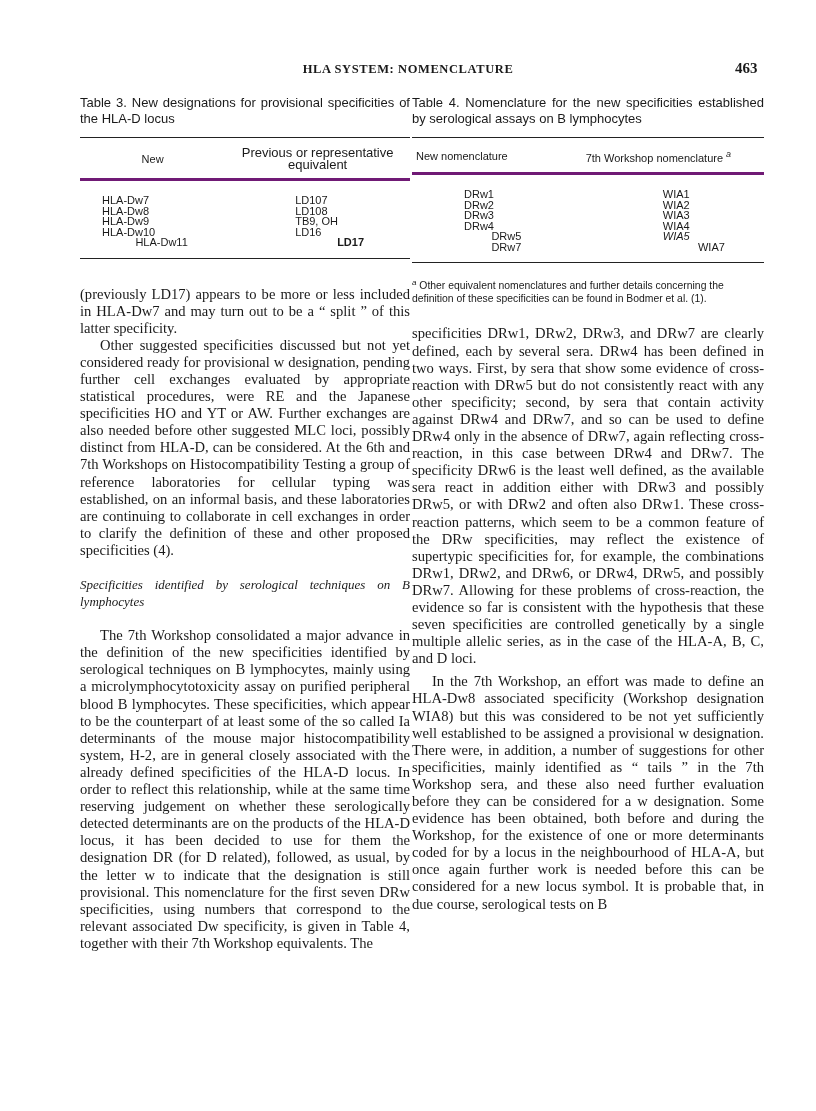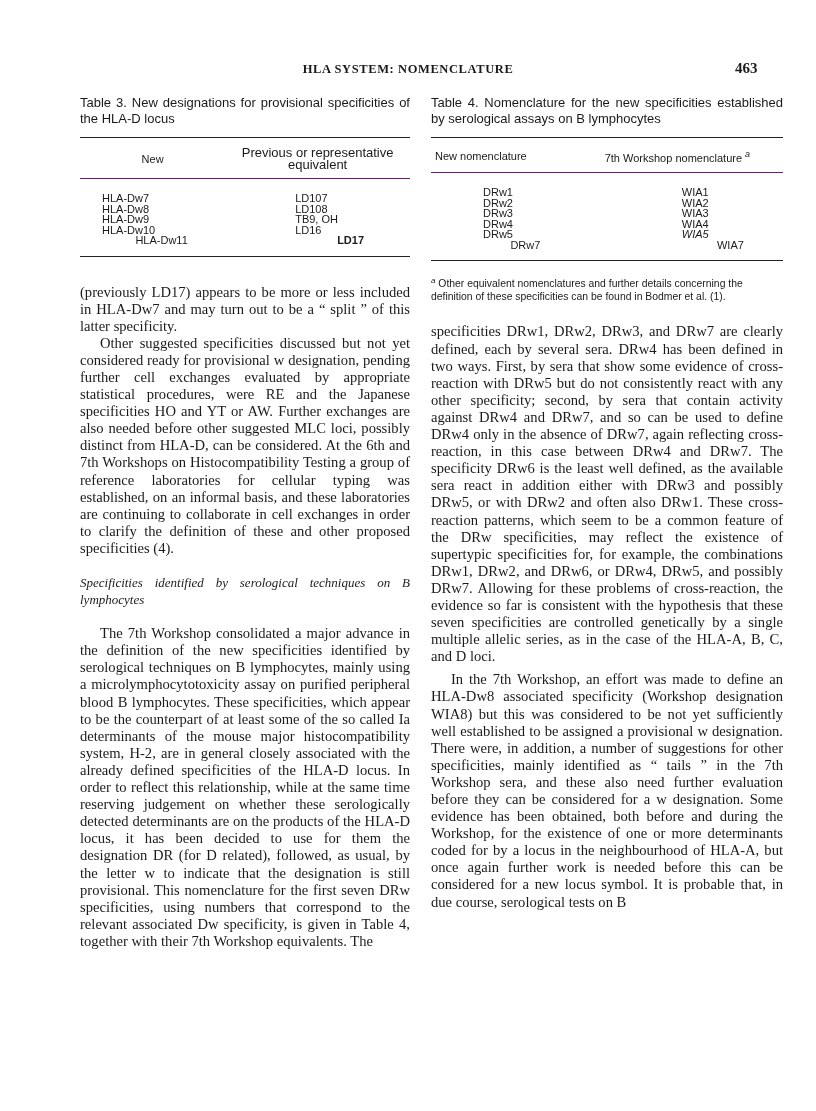--- a/index.html
+++ b/index.html
@@ -9,24 +9,24 @@
   }
   .running-head {
     position: absolute; top: 62px; left: 0; width: 816px;
     text-align: center; font-size: 12.5px; letter-spacing: 0.6px; font-weight: bold;
   }
   .page-num {
     position: absolute; top: 60px; left: 735px; font-size: 15px; font-weight: bold;
   }
   .col { position: absolute; width: 330px; }
   .col-left { left: 80px; }
-  .col-right { left: 431px; width: 352px; }
+  .col-right { left: 412px; width: 352px; }
   .tcap { font-family: "Liberation Sans", sans-serif; font-size: 13px; line-height: 16px; margin: 0; }
   .tbl { width: 100%; border-collapse: collapse; font-family: "Liberation Sans", sans-serif; font-size: 11px; }
-  .tbl thead th { font-weight: normal; border-top: 1.5px solid #222; border-bottom: 1px solid #701a75; padding: 6px 4px 4px; vertical-align: middle; }
+  .tbl thead th { font-weight: normal; border-top: 1.5px solid #222; border-bottom: 3px solid #701a75; padding: 6px 4px 4px; vertical-align: middle; }
   .tbl tbody td { padding: 0 4px; line-height: 10.5px; }
   .tbl tbody tr:first-child td { padding-top: 14px; }
   .tbl tbody tr:last-child td { padding-bottom: 10px; text-align: center; }
   .tbl-bottom { border-bottom: 1.5px solid #222; }
   p { margin: 0; font-size: 14.6px; line-height: 17.1px; text-align: justify; }
   .indent { text-indent: 20px; }
   .section-h { font-style: italic; font-size: 13px; line-height: 17.1px; margin: 0; }
   .footnote { font-family: "Liberation Sans", sans-serif; font-size: 10.4px; line-height: 13px; text-align: left; }
 </style>
 </head>
@@ -97,21 +97,21 @@
         </tr>
         <tr>
           <td style="padding-left: 52px;">DRw3</td>
           <td style="padding-left: 110px;">WIA3</td>
         </tr>
         <tr>
           <td style="padding-left: 52px;">DRw4</td>
           <td style="padding-left: 110px;">WIA4</td>
         </tr>
         <tr>
-          <td style="padding-left: 52px;">DRw5</td>
+          <td style="padding-left: 52px; text-align: center;">DRw5</td>
           <td style="padding-left: 110px; font-style: italic;">WIA5</td>
         </tr>
         <tr>
           <td style="padding-left: 52px;">DRw7</td>
           <td style="padding-left: 110px;">WIA7</td>
         </tr>
       </tbody>
   </table>
   <div style="height:13px;"></div>
   <p class="footnote"><sup style="font-style:italic;font-size:8px;">a</sup> <span>Other equivalent nomenclatures and further details concerning the definition of these specificities can be found in Bodmer et al. (1).</span></p>

